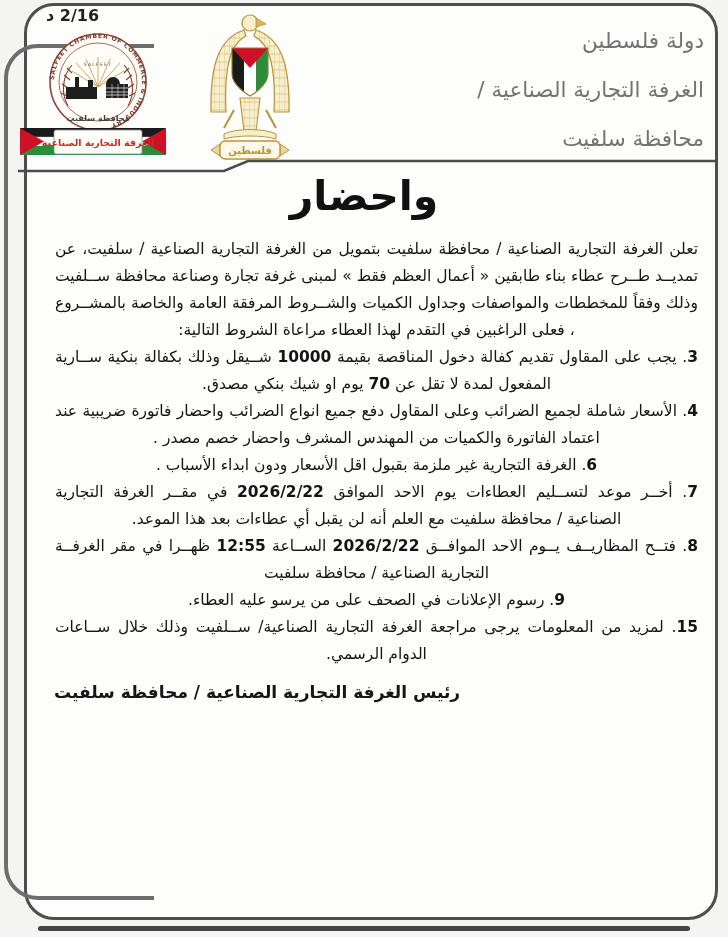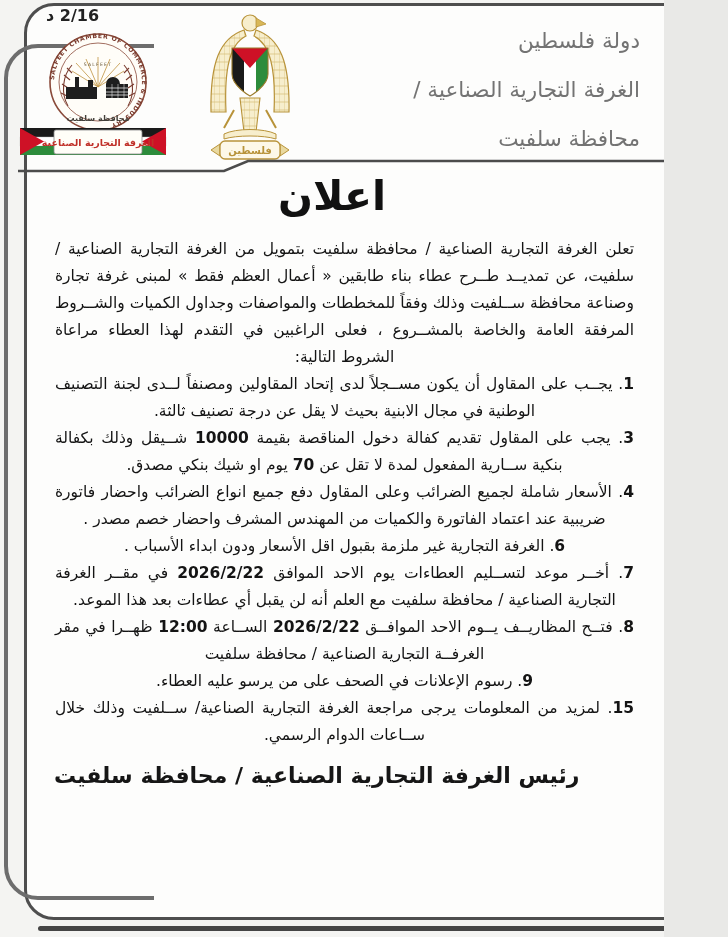--- a/index.html
+++ b/index.html
@@ -1,17 +1,17 @@
 <!DOCTYPE html>
 <html><head>
 <meta charset="utf-8">
 <style>
   html,body{margin:0;padding:0;}
   body{background:#e9e9e7;font-family:"DejaVu Sans",sans-serif;}
-  .page{position:relative;width:664px;height:937px;background:#f4f4f2;overflow:hidden;}
+  .page{position:relative;width:728px;height:937px;background:#f4f4f2;overflow:hidden;}
 
   
   .frame-outer{position:absolute;left:24px;top:3px;width:694px;height:917px;
     box-sizing:border-box;border:3.5px solid #4e4e4e;border-radius:30px;background:#fdfdfc;}
   .frame-inner-clip{position:absolute;left:4px;top:44px;width:150px;height:856px;overflow:hidden;}
   .frame-inner{width:700px;height:100%;box-sizing:border-box;border:4px solid #6d6d6d;border-radius:34px;}
   .bottom-shadow{position:absolute;left:38px;top:926px;width:652px;height:5px;background:#454545;border-radius:3px;}
 
   .page-marker{position:absolute;left:46px;top:6px;font-size:16px;font-weight:bold;
     direction:rtl;color:#222;}
@@ -22,21 +22,21 @@
   .org-block{position:absolute;right:24px;top:16px;direction:rtl;text-align:right;
     font-size:21.5px;line-height:49px;color:#737373;}
 
   .separator{position:absolute;left:18px;top:154px;}
 
   .content{position:absolute;left:30px;right:30px;top:0;bottom:0;padding-top:172px;}
   .title{margin:0;text-align:center;font-size:41px;font-weight:bold;color:#111;direction:rtl;}
   .body-text{margin-top:16px;direction:rtl;color:#141414;font-size:15.5px;line-height:27px;margin-left:25px;}
   .body-text p{margin:0;text-align:justify;text-align-last:center;}
   .signature{margin-top:14px;direction:rtl;text-align:left;padding-left:24px;
-    font-weight:bold;font-size:22px;color:#161616;}
+    font-weight:bold;font-size:17px;color:#161616;}
   .sig-title{margin-bottom:18px;}
 </style>
 </head>
 <body>
 
 <div class="page">
 
   <div class="frame-outer"></div>
   <div class="frame-inner-clip">
     <div class="frame-inner"></div>
@@ -140,30 +140,29 @@
     <div>دولة فلسطين</div>
     <div>الغرفة التجارية الصناعية /</div>
     <div>محافظة سلفيت</div>
   </div>
 
   <svg class="separator" width="698" height="22" viewBox="0 0 698 22">
     <polyline points="0,17 206,17 230,7 698,7" fill="none" stroke="#4c4c4c" stroke-width="2.6"></polyline>
   </svg>
 
   <div class="content">
-    <h1 class="title">اعلان</h1>
+    <h1 class="title">واحضار</h1>
 
     <div class="body-text">
       <p>تعلن الغرفة التجارية الصناعية / محافظة سلفيت بتمويل من الغرفة التجارية الصناعية / سلفيت، عن تمديــد طــرح عطاء بناء طابقين « أعمال العظم فقط » لمبنى غرفة تجارة وصناعة محافظة ســلفيت وذلك وفقاً للمخططات والمواصفات وجداول الكميات والشــروط المرفقة العامة والخاصة بالمشــروع ، فعلى الراغبين في التقدم لهذا العطاء مراعاة الشروط التالية:</p>
-      <p><b>1</b>. يجــب على المقاول أن يكون مســجلاً لدى إتحاد المقاولين ومصنفاً لــدى لجنة التصنيف الوطنية في مجال الابنية بحيث لا يقل عن درجة تصنيف ثالثة.</p>
       <p><b>3</b>. يجب على المقاول تقديم كفالة دخول المناقصة بقيمة <b>10000</b> شــيقل وذلك بكفالة بنكية ســارية المفعول لمدة لا تقل عن <b>70</b> يوم او شيك بنكي مصدق.</p>
       <p><b>4</b>. الأسعار شاملة لجميع الضرائب وعلى المقاول دفع جميع انواع الضرائب واحضار فاتورة ضريبية عند اعتماد الفاتورة والكميات من المهندس المشرف واحضار خصم مصدر .</p>
       <p><b>6</b>. الغرفة التجارية غير ملزمة بقبول اقل الأسعار ودون ابداء الأسباب .</p>
       <p><b>7</b>. أخــر موعد لتســليم العطاءات يوم الاحد الموافق <b>2026/2/22</b> في مقــر الغرفة التجارية الصناعية / محافظة سلفيت مع العلم أنه لن يقبل أي عطاءات بعد هذا الموعد.</p>
-      <p><b>8</b>. فتــح المظاريــف يــوم الاحد الموافــق <b>2026/2/22</b> الســاعة <b>12:00</b> ظهــرا في مقر الغرفــة التجارية الصناعية / محافظة سلفيت</p>
+      <p><b>8</b>. فتــح المظاريــف يــوم الاحد الموافــق <b>2026/2/22</b> الســاعة <b>12:55</b> ظهــرا في مقر الغرفــة التجارية الصناعية / محافظة سلفيت</p>
       <p><b>9</b>. رسوم الإعلانات في الصحف على من يرسو عليه العطاء.</p>
       <p><b>15</b>. لمزيد من المعلومات يرجى مراجعة الغرفة التجارية الصناعية/ ســلفيت وذلك خلال ســاعات الدوام الرسمي.</p>
     </div>
 
     <div class="signature">
       <div class="sig-title">رئيس الغرفة التجارية الصناعية / محافظة سلفيت</div>
     </div>
   </div>
 
 </div>

